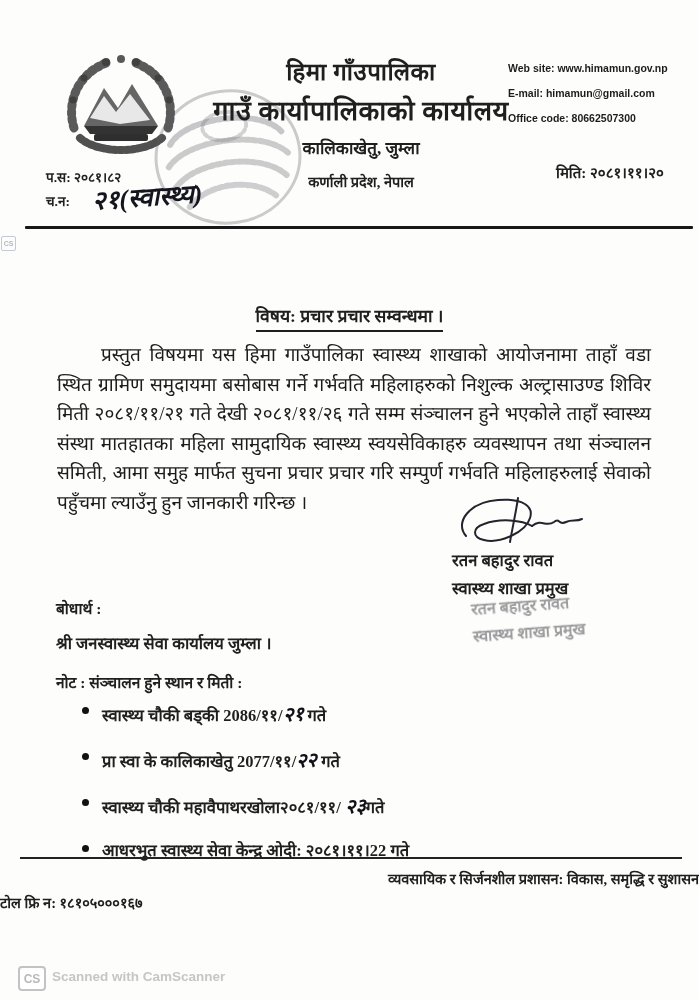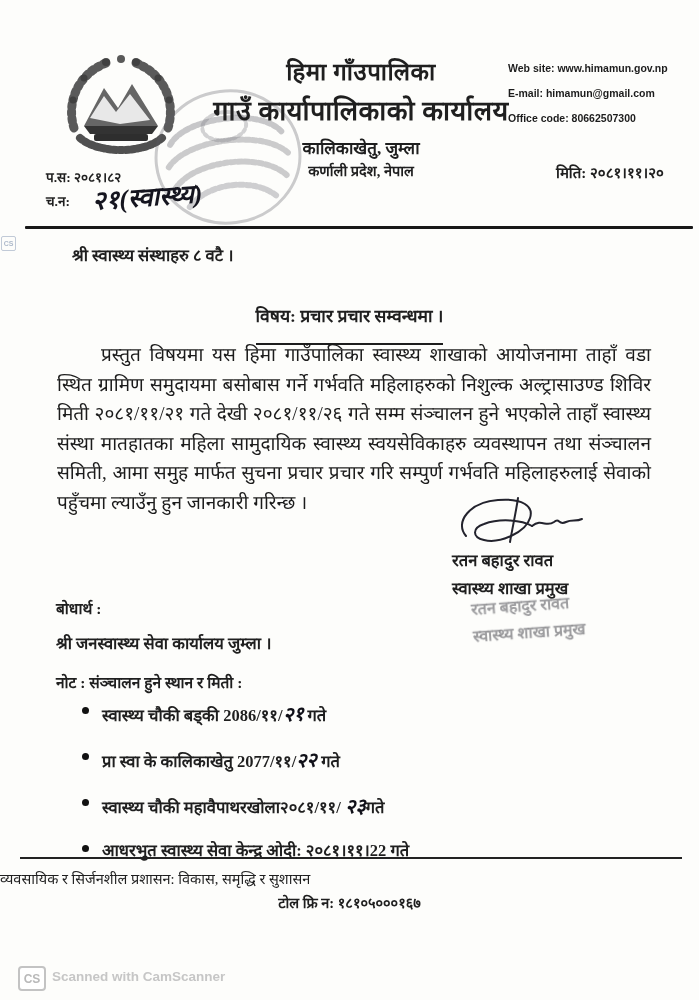--- a/index.html
+++ b/index.html
@@ -16,35 +16,35 @@
   .en{font-family:"Liberation Sans","DejaVu Sans",sans-serif;}
   .abs{position:absolute;}
 
   
   .emblem{left:60px;top:50px;width:122px;height:120px;}
   .round-stamp{left:150px;top:86px;width:156px;height:142px;opacity:.8;transform:rotate(-7deg);}
   .title-block{left:186px;top:54px;width:350px;text-align:center;}
   .t1{font-size:24px;font-weight:bold;letter-spacing:.5px;}
   .t2{font-size:27px;font-weight:bold;margin-top:4px;letter-spacing:.5px;}
   .t3{font-size:17px;font-weight:bold;margin-top:8px;}
-  .t4{font-size:14.5px;margin-top:1px;font-weight:600;}
+  .t4{font-size:14.5px;margin-top:12px;font-weight:600;}
   .contact{left:508px;top:62px;width:188px;font-size:10.5px;color:#1c1c1c;font-weight:bold;}
   .contact .c-line{margin-bottom:13px;white-space:nowrap;}
   .date-line{left:556px;top:162px;font-size:15px;font-weight:bold;white-space:nowrap;}
   .ref-block{left:46px;top:166px;font-size:13.5px;font-weight:bold;line-height:24px;}
   .hw-dispatch{left:92px;top:178px;font-size:26px;font-weight:bold;font-style:italic;
     color:#15151f;transform:rotate(-4deg);white-space:nowrap;}
   .rule-top{left:25px;top:226px;width:668px;height:3px;background:#181818;border-radius:1px;}
   .rule-bottom{left:20px;top:857px;width:662px;height:2px;background:#222;}
 
   
   .recipient{left:72px;top:243px;font-size:16.5px;font-weight:600;}
   .subject-wrap{left:0;top:303px;width:699px;text-align:center;}
   .subject{display:inline-block;font-size:17.5px;font-weight:bold;
-    border-bottom:2px solid #1d1d1d;padding-bottom:16px;}
+    border-bottom:2px solid #1d1d1d;padding-bottom:3px;}
   .body-par{left:57px;top:340px;width:594px;font-size:19px;line-height:29.5px;
     text-align:justify;text-indent:44px;font-weight:500;color:#1b1b1b;}
 
   
   .sig-svg{left:452px;top:492px;width:138px;height:60px;}
   .sig-name{left:452px;top:548px;font-size:16.5px;font-weight:bold;white-space:nowrap;}
   .sig-title{left:452px;top:576px;font-size:16.5px;font-weight:bold;white-space:nowrap;}
   .ghost-stamp{left:472px;top:592px;font-size:16px;line-height:27px;font-weight:bold;
     color:rgba(128,128,132,.78);transform:rotate(-4deg);filter:blur(.5px);white-space:nowrap;}
 
@@ -56,22 +56,22 @@
   
   .sched{left:76px;top:700px;width:480px;margin:0;padding:0;list-style:none;}
   .sched li{position:relative;padding-left:26px;margin-bottom:19px;font-size:16.5px;
     font-weight:600;white-space:nowrap;}
   .sched li::before{content:"";position:absolute;left:6px;top:7px;width:7px;height:7px;
     border-radius:50%;background:#111;}
   .hw-day{display:inline-block;font-size:20px;font-weight:bold;font-style:italic;
     color:#101018;transform:rotate(-3deg);}
 
   
-  .footer-motto{left:0;top:868px;width:699px;text-align:left;font-size:14.5px;font-weight:400;}
-  .footer-toll{left:0;top:892px;width:699px;text-align:center;font-size:14.5px;font-weight:600;}
+  .footer-motto{left:0;top:868px;width:699px;text-align:right;font-size:14.5px;font-weight:700;}
+  .footer-toll{left:0;top:892px;width:699px;text-align:left;font-size:14.5px;font-weight:600;}
 
   
   .side-cs{left:1px;top:236px;width:13px;height:13px;border:1px solid rgba(120,140,170,.45);
     border-radius:2px;color:rgba(120,140,170,.6);font-size:7px;font-weight:bold;
     display:flex;align-items:center;justify-content:center;}
   .cs-badge{left:18px;top:966px;width:24px;height:21px;border:2px solid #c3c3c3;
     border-radius:4px;color:#b9b9b9;font-size:12px;font-weight:bold;
     display:flex;align-items:center;justify-content:center;background:#fff;}
   .cs-text{left:52px;top:969px;font-size:13.5px;color:#c6c6c6;font-weight:600;}
 </style>
@@ -130,21 +130,20 @@
   <div class="abs date-line np">मिति: २०८१।११।२०</div>
 
   <div class="abs ref-block np">
     <div>प.स: २०८१।८२</div>
     <div>च.न:</div>
   </div>
   <div class="abs hw-dispatch np">२१(स्वास्थ्य)</div>
 
   <div class="abs rule-top"></div>
 
-  <div class="abs recipient np">श्री स्वास्थ्य संस्थाहरु ८ वटै ।</div>
 
   <div class="abs subject-wrap">
     <span class="subject np">विषय: प्रचार प्रचार सम्वन्धमा ।</span>
   </div>
 
   <div class="abs body-par np">प्रस्तुत विषयमा यस हिमा गाउँपालिका स्वास्थ्य शाखाको आयोजनामा ताहाँ  वडा स्थित ग्रामिण समुदायमा बसोबास गर्ने गर्भवति महिलाहरुको निशुल्क अल्ट्रासाउण्ड शिविर मिती २०८१/११/२१ गते देखी २०८१/११/२६ गते सम्म  संञ्चालन हुने भएकोले ताहाँ स्वास्थ्य  संस्था मातहातका महिला सामुदायिक स्वास्थ्य  स्वयसेविकाहरु व्यवस्थापन तथा संञ्चालन समिती, आमा समुह मार्फत सुचना प्रचार प्रचार गरि सम्पुर्ण गर्भवति महिलाहरुलाई सेवाको पहुँचमा ल्याउँनु हुन जानकारी गरिन्छ ।</div>
 
   <svg class="abs sig-svg" viewBox="0 0 138 60" xmlns="http://www.w3.org/2000/svg">
     <g fill="none" stroke="#23232d" stroke-width="2" stroke-linecap="round">
       <path d="M14,44 C2,30 18,10 46,8 C70,6 82,14 78,26 C74,40 48,52 32,48 C20,45 20,36 32,32 C48,26 70,28 80,34"></path>

